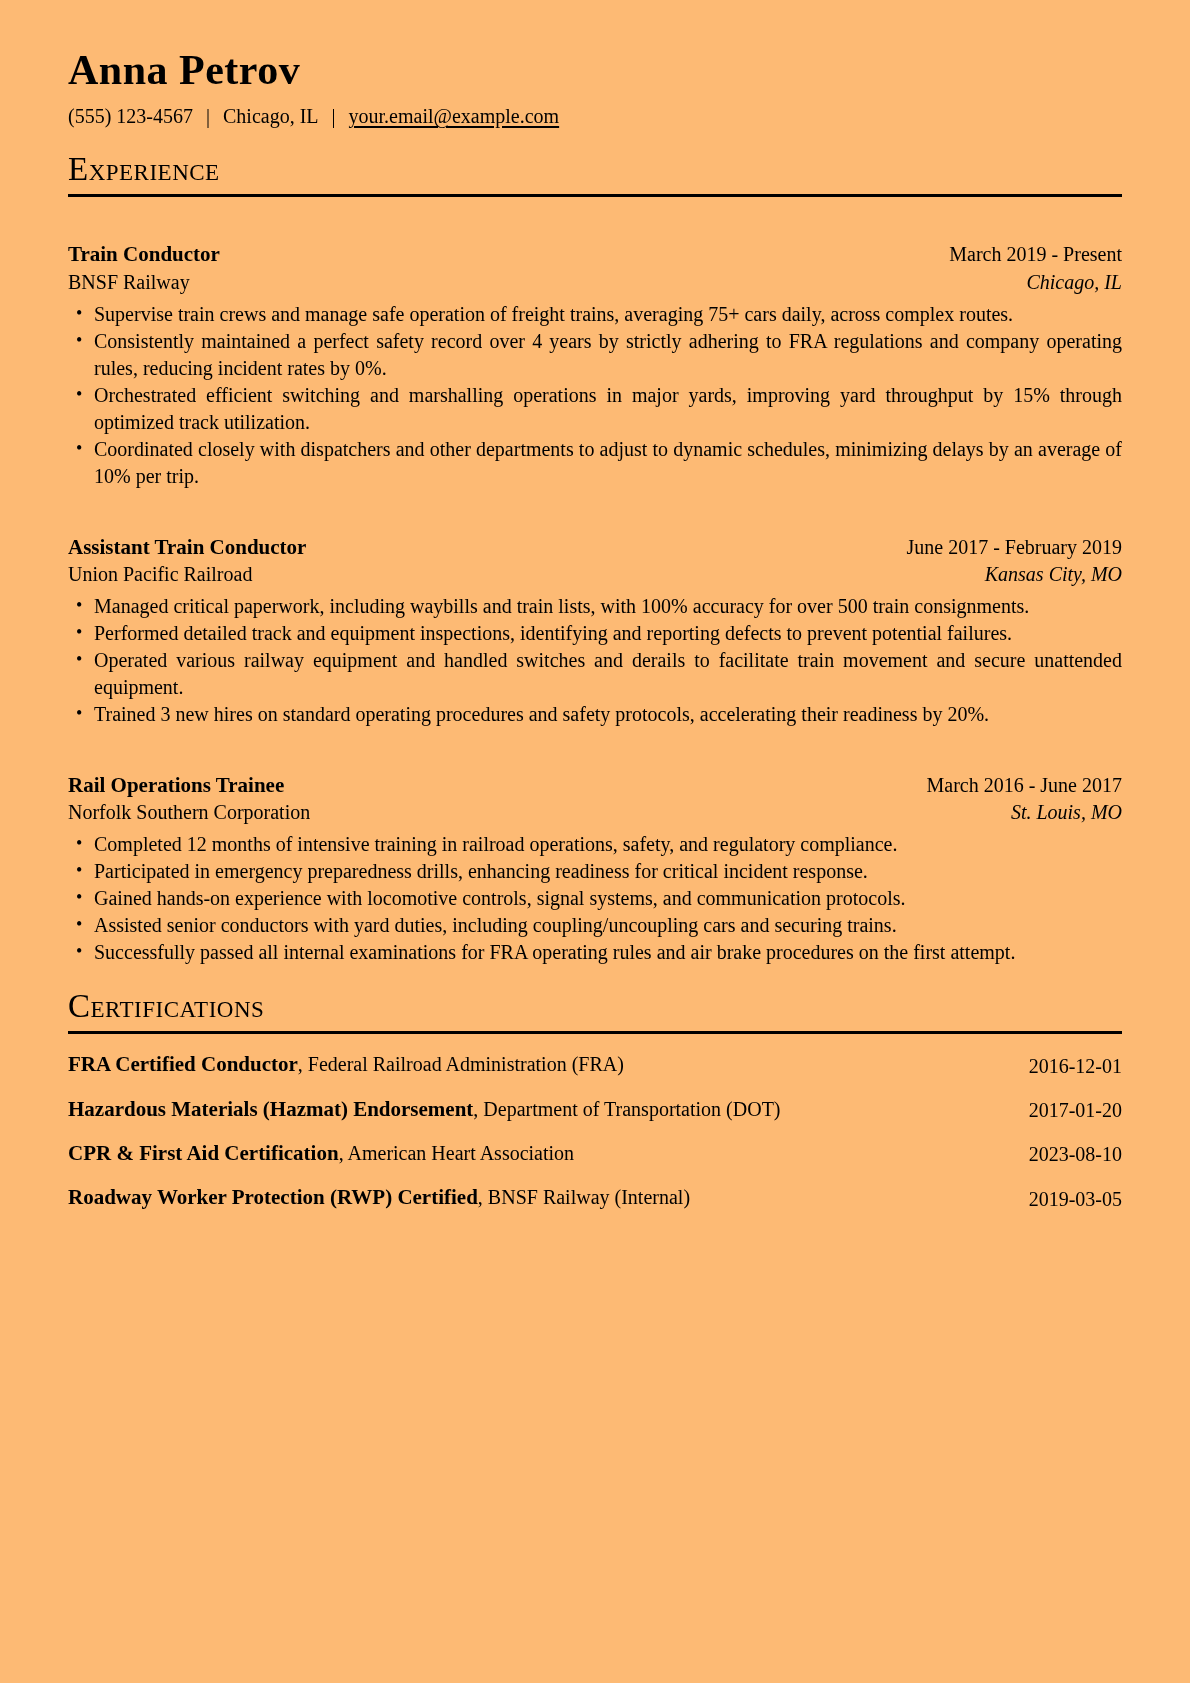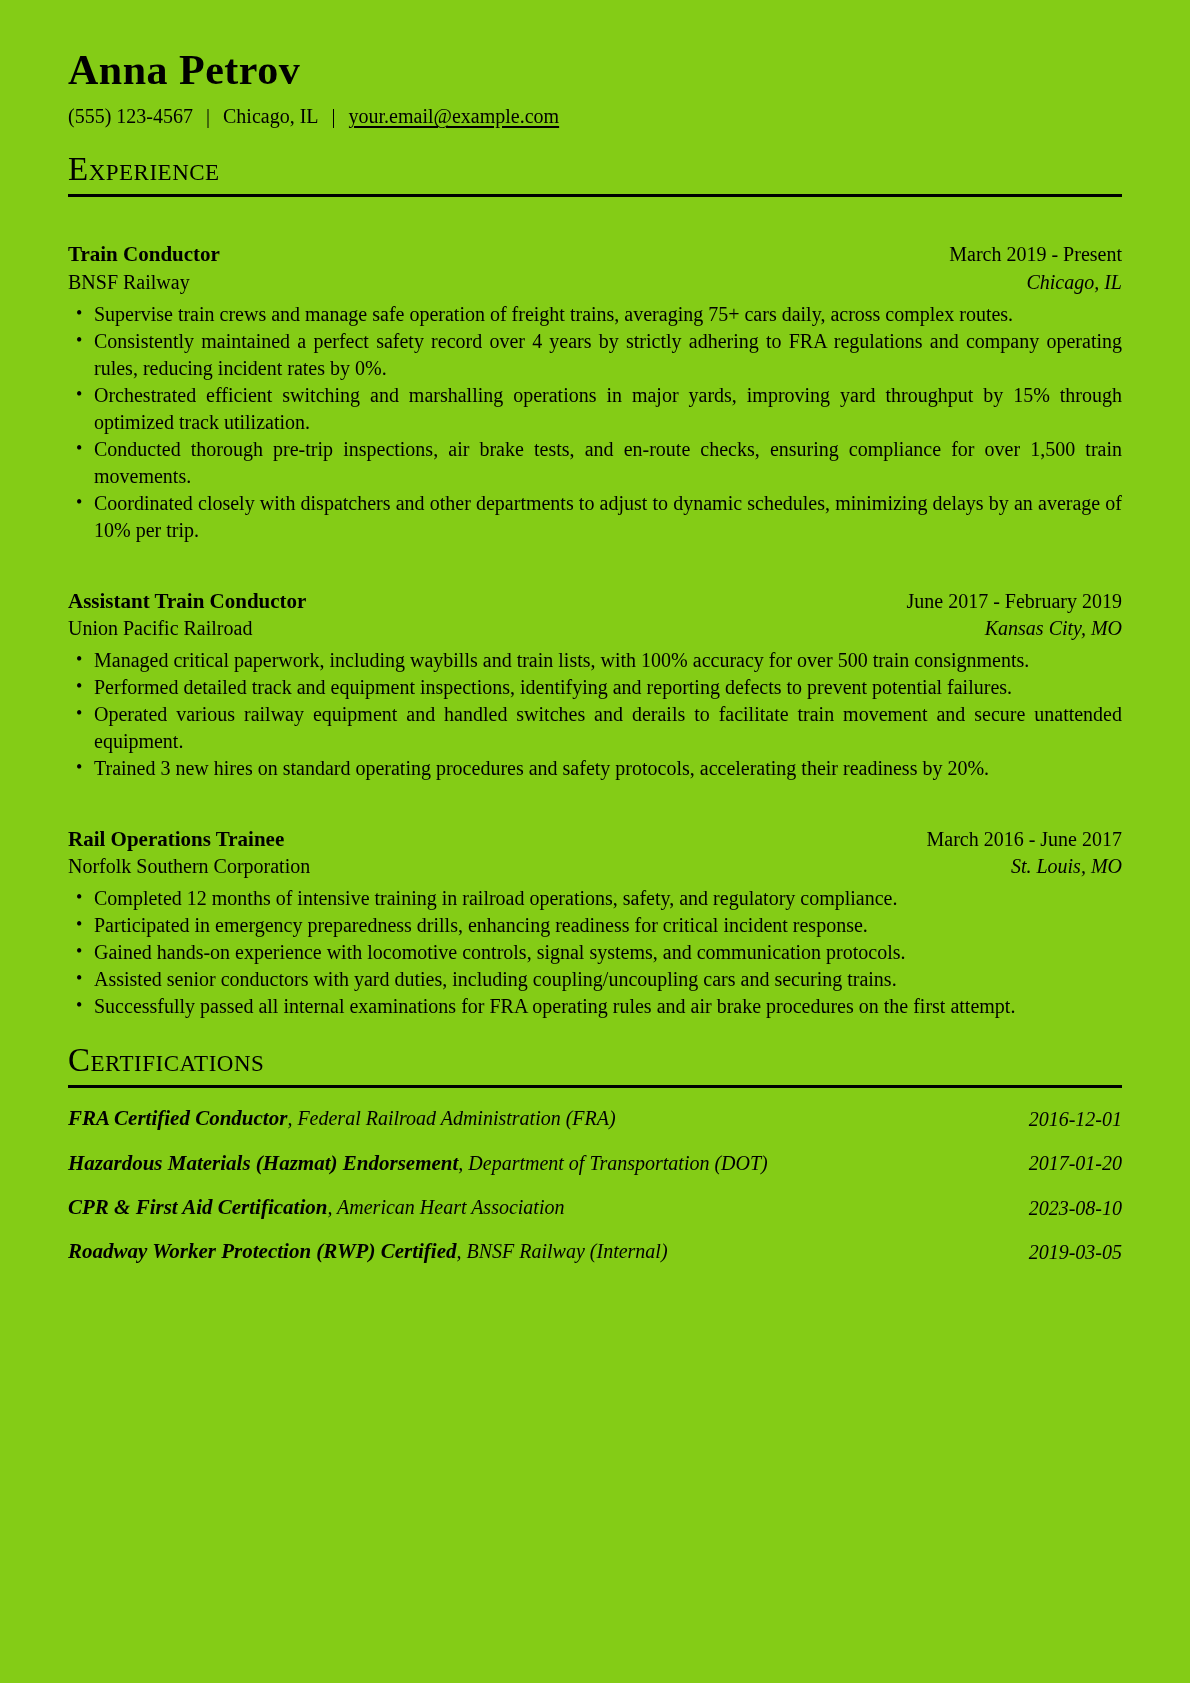--- a/index.html
+++ b/index.html
@@ -8,21 +8,21 @@
     width: 1190px;
     height: 1683px;
     font-family: "Liberation Serif", "DejaVu Serif", serif;
     color: #000000;
     overflow: hidden;
   }
   .page {
     width: 1190px;
     height: 1683px;
     padding: 46px 68px 0 68px;
-    background: #84cc16;
+    background: #fdba74;
   }
   
   .name {
     font-size: 42px;
     font-weight: bold;
     line-height: 1.15;
     letter-spacing: 0.5px;
   }
   .contact {
     margin-top: 9px;
@@ -78,25 +78,24 @@
     content: "\2022";
     position: absolute;
     left: 8px;
     font-size: 18px;
   }
   
   .certs { margin-top: 4px; }
   .cert-row {
     display: flex;
     justify-content: space-between;
-    align-items: center;
+    align-items: flex-end;
     margin-top: 17px;
     font-size: 20px;
     line-height: 1.3;
-    font-style: italic;
   }
   .cert-name { font-weight: bold; font-size: 21px; }
   .cert-issuer { font-weight: normal; }
   .cert-date { white-space: nowrap; }
 </style>
 </head>
 <body>
 
 <div class="page">
 
@@ -121,21 +120,20 @@
             <span class="job-loc">Chicago, IL</span>
           </div>
           <ul class="bullets">
 
               <li>Supervise train crews and manage safe operation of freight trains, averaging 75+ cars daily, across complex routes.</li>
 
               <li>Consistently maintained a perfect safety record over 4 years by strictly adhering to FRA regulations and company operating rules, reducing incident rates by 0%.</li>
 
               <li>Orchestrated efficient switching and marshalling operations in major yards, improving yard throughput by 15% through optimized track utilization.</li>
 
-              <li>Conducted thorough pre-trip inspections, air brake tests, and en-route checks, ensuring compliance for over 1,500 train movements.</li>
 
               <li>Coordinated closely with dispatchers and other departments to adjust to dynamic schedules, minimizing delays by an average of 10% per trip.</li>
             </ul>
         </article>
 
         <article class="job">
           <div class="row">
             <span class="job-title">Assistant Train Conductor</span>
             <span class="job-dates">June 2017 - February 2019</span>
           </div>

